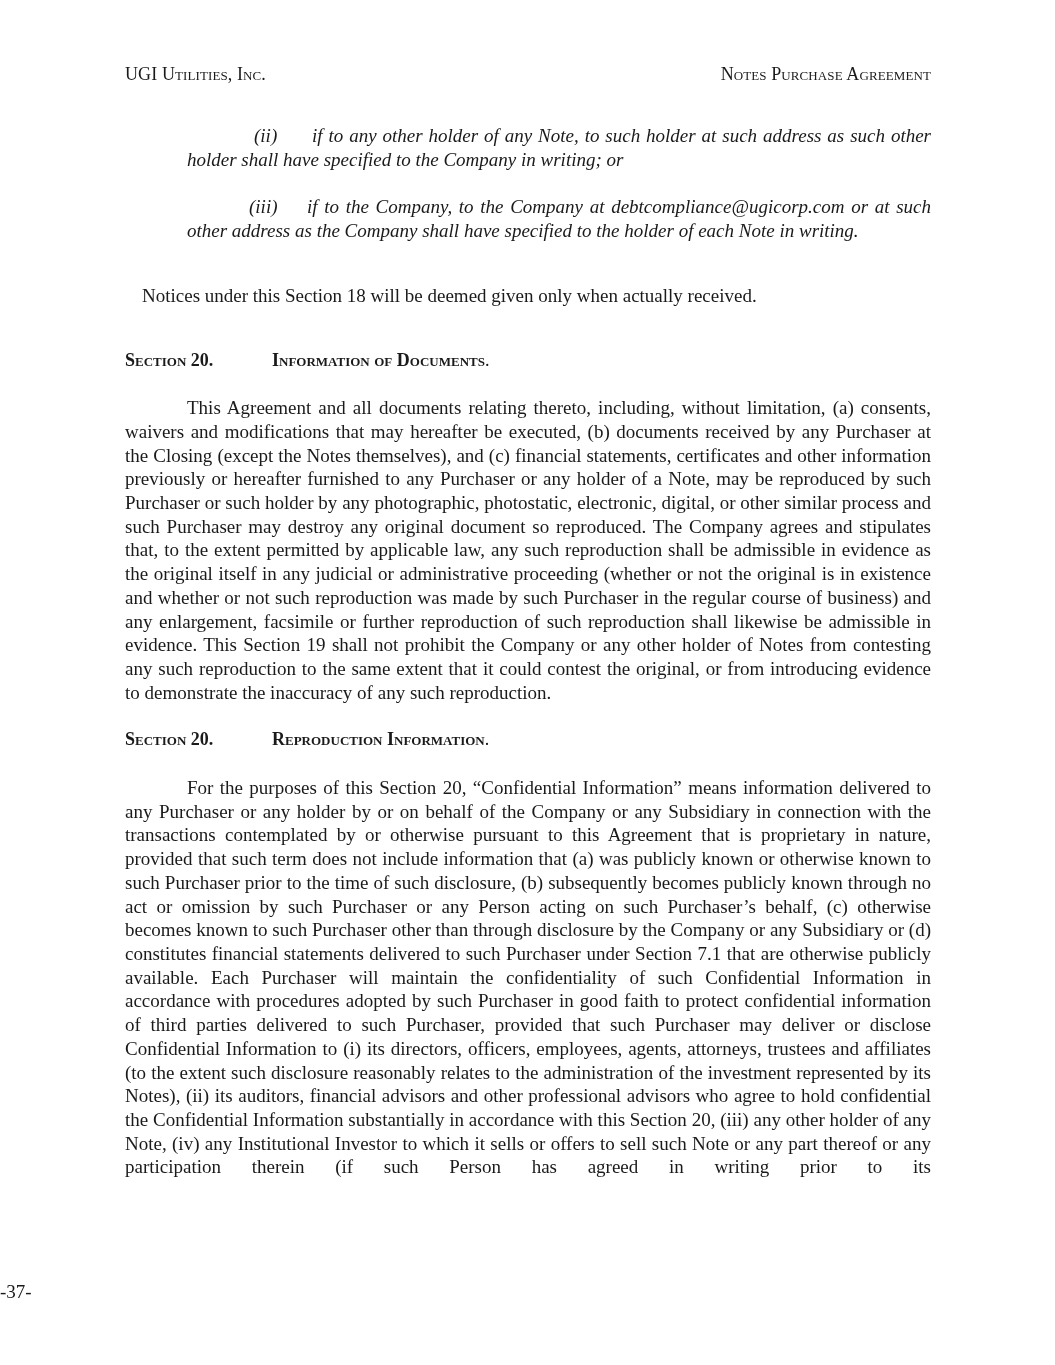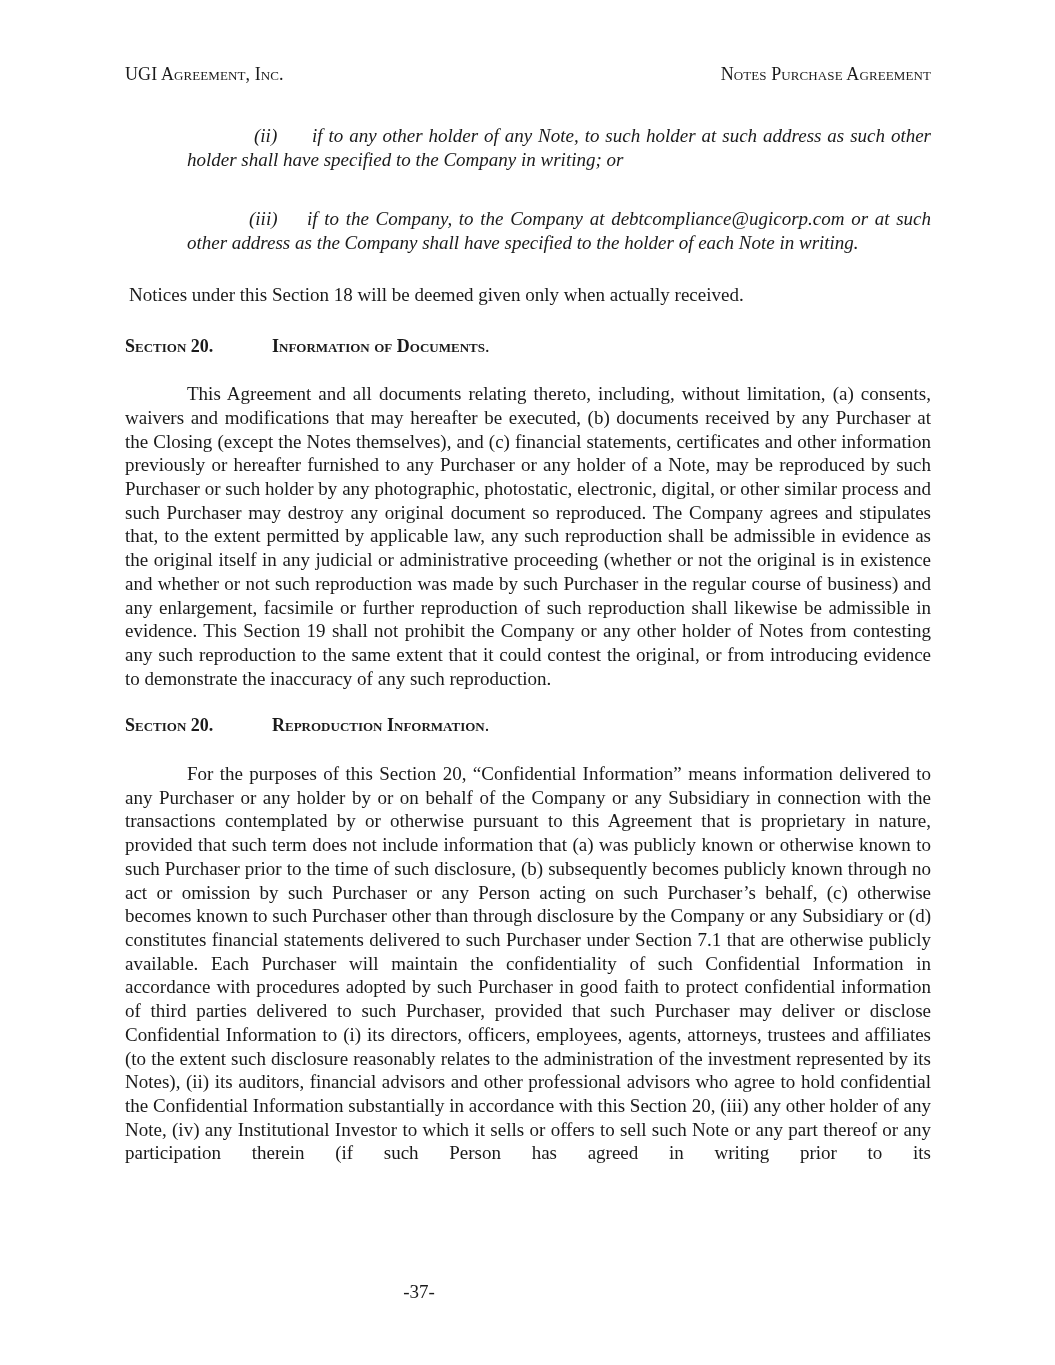--- a/index.html
+++ b/index.html
@@ -70,45 +70,44 @@
     }
     .para {
       text-indent: 62px;
     }
     .bold { font-weight: normal; }
     .page-number {
       position: absolute;
       top: 1281px;
       left: 0;
       width: 838px;
-      text-align: center;
       font-size: 19px;
     }
   </style>
 </head>
 <body>
 
 <div class="page">
 
   <div class="running-header">
-    <span class="sc">UGI Agreement, Inc.</span>
+    <span class="sc">UGI Utilities, Inc.</span>
     <span class="sc">Notes Purchase Agreement</span>
   </div>
 
   <div class="content">
 
     <p class="clause ii justify" style="margin-top:0;margin-bottom:0;"><span class="num">(ii)</span><span>if to any other holder of any Note, to such holder at such address as such other holder shall have specified to the Company in writing; or</span></p>
 
     <div class="gap-small"></div>
 
-    <p class="clause justify" style="margin-top:12px;margin-bottom:0;"><span class="num">(iii)</span><span>if to the Company, to the Company at debtcompliance@ugicorp.com or at such other address as the Company shall have specified to the holder of each Note in writing.</span></p>
+    <p class="clause justify" style="margin-top:0;margin-bottom:0;"><span class="num">(iii)</span><span>if to the Company, to the Company at debtcompliance@ugicorp.com or at such other address as the Company shall have specified to the holder of each Note in writing.</span></p>
 
     <div class="gap-small"></div>
 
-    <p style="margin:4px;">Notices under this Section 18 will be deemed given only when actually received.</p>
+    <p style="margin:17px;">Notices under this Section 18 will be deemed given only when actually received.</p>
 
     <div class="gap-med"></div>
 
     <div class="section-heading">
       <span class="sec-num">Section 20.</span>
       <span><span>Information of Documents</span><span style="font-weight:normal">.</span></span>
     </div>
 
     <div class="gap-med"></div>
 

